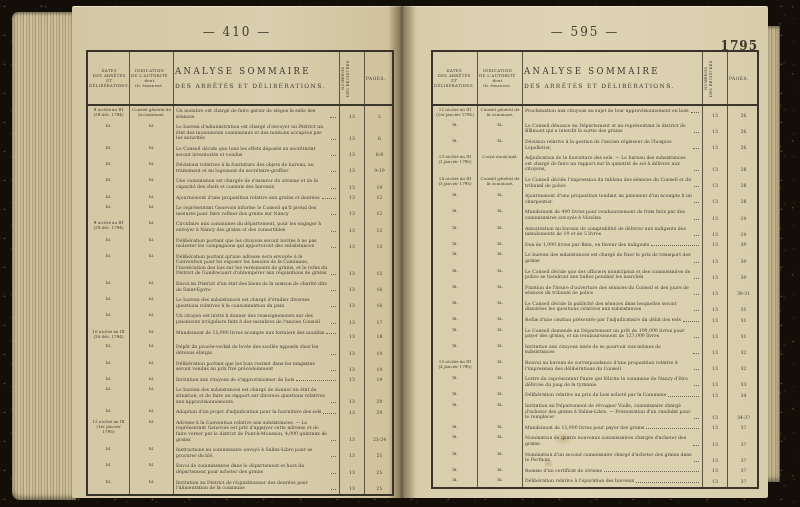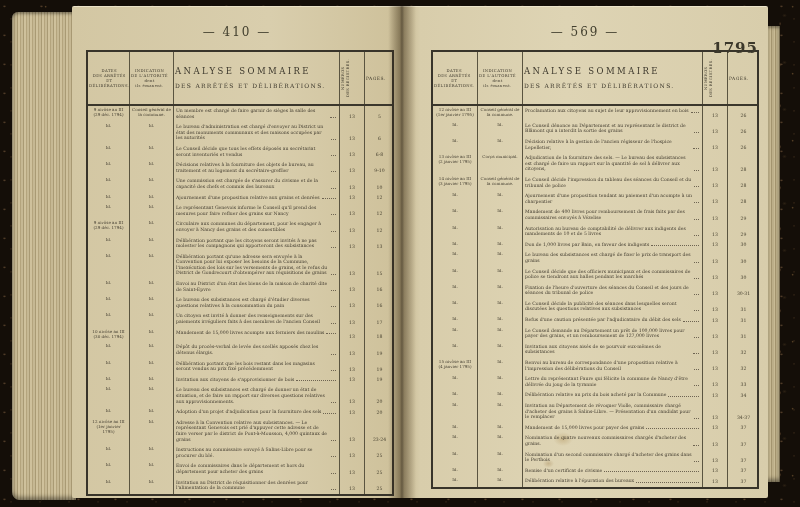--- a/index.html
+++ b/index.html
@@ -47,21 +47,21 @@
   .gutter {
     position:absolute; left:388px; top:6px; width:28px; height:492px; pointer-events:none;
     background:linear-gradient(90deg, rgba(40,28,12,0) 0%, rgba(45,32,14,.38) 42%,
       rgba(25,15,5,.55) 50%, rgba(45,32,14,.38) 58%, rgba(40,28,12,0) 100%);
   }
   .folio {
     margin-top:18px; text-align:center; font-size:12px; letter-spacing:2px;
     color:#43402f; height:12px;
   }
   .year {
-    position:absolute; top:32px; right:10px; font-size:15px; letter-spacing:1px;
+    position:absolute; top:32px; right:10px; font-size:12px; letter-spacing:1px;
     color:#3c382b; font-weight:bold;text-align:center;
   }
   
   .ix-table {
     border:2px solid #38342a; margin-top:13px;
     background:transparent; color:#433d31;
   }
   .page-left  .ix-table { margin-left:14px; width:308px; }
   .page-right .ix-table { margin-left:29px; width:328px; }
   .hrow, .row { display:grid; }
@@ -431,21 +431,21 @@
             </div>
           </div>
           <div class="c-reg">13</div>
           <div class="c-pg">25</div>
         </div>
       </div>
   </div>
 </div>
 
 <div class="page page-right">
-  <div class="folio">— 569 —</div>
+  <div class="folio">— 595 —</div>
   <div class="year">1795</div>
   <div class="ix-table">
     <div class="hrow">
       <div class="hc">DATES
 DES ARRÊTÉS
 ET
 DÉLIBÉRATIONS.</div>
       <div class="hc">INDICATION
 DE L'AUTORITÉ
 dont

